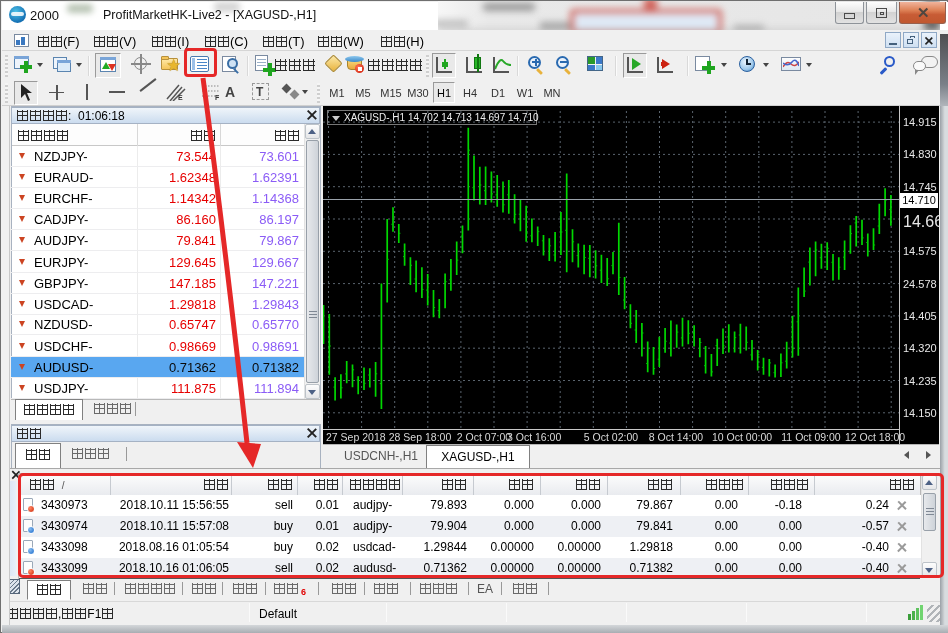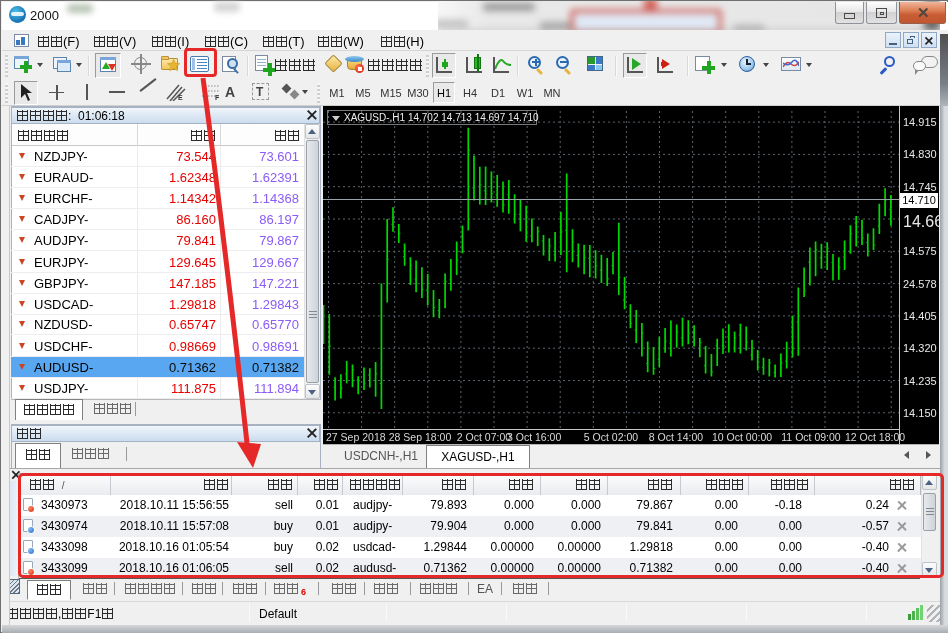--- a/index.html
+++ b/index.html
@@ -61,20 +61,21 @@
 </style></head>
 <body>
 <div id="win">
 
 <div class="a" style="left:1px;top:1px;width:946px;height:28px;background:#fff"></div>
 <div class="a" style="left:8px;top:5px;width:17px;height:17px;border-radius:50%;background:radial-gradient(circle at 40% 35%,#4fc3e8,#1470b4 70%,#0c5a94);"></div>
 <div class="a" style="left:10px;top:11px;width:13px;height:4px;background:#fff;border-radius:2px;opacity:.85"></div>
 <div class="a" style="left:29px;top:7px;font-size:13px;color:#111">2000</div>
 <div class="a" style="left:66px;top:3px;width:26px;height:9px;background:#b8c4b4;border-radius:4px;filter:blur(3px)"></div>
 <div class="a" style="left:213px;top:1px;width:26px;height:10px;background:#c9c9c9;border-radius:4px;filter:blur(3px);opacity:.8"></div>
+<div class="a" style="left:102px;top:7px;font-size:12.5px;color:#111">ProfitMarketHK-Live2 - [XAGUSD-,H1]</div>
 
 <div class="a" style="left:437px;top:0;width:502px;height:33px;overflow:hidden">
  <div class="a" style="left:0;top:0;width:502px;height:33px;background:linear-gradient(90deg,#f7f7f7,#e9e9e9 10%,#e6e6e6)"></div>
  <div class="a" style="left:0;top:0;width:502px;height:33px;filter:blur(3.5px)">
   <div class="a" style="left:45px;top:2px;width:52px;height:8px;background:#9a9a9a;border-radius:3px"></div>
   <div class="a" style="left:-4px;top:19px;width:34px;height:7px;background:#bdbdbd"></div>
   <div class="a" style="left:102px;top:21px;width:30px;height:7px;background:#a5a5a5"></div>
   <div class="a" style="left:132px;top:8px;width:152px;height:26px;border:4px solid #d0645c;border-radius:4px;background:#dfe9f5"></div>
   <div class="a" style="left:206px;top:-3px;width:13px;height:13px;background:#d0645c"></div>
   <div class="a" style="left:296px;top:24px;width:30px;height:6px;background:#b0b0b0"></div>
@@ -476,21 +477,21 @@
 <div class="td" style="left:540px;top:515px;width:60px;text-align:right">0.000</div>
 <div class="td" style="left:622px;top:515px;width:50px;text-align:right">79.841</div>
 <div class="td" style="left:697px;top:515px;width:40px;text-align:right">0.00</div>
 <div class="td" style="left:761px;top:515px;width:40px;text-align:right">0.00</div>
 <div class="td" style="left:844px;top:515px;width:44px;text-align:right">-0.57</div>
 <div class="td" style="left:352px;top:515px">audjpy-</div>
 <div class="xgray" style="left:897px;top:521px"></div>
 <div class="rowline" style="left:18px;top:536px;background:#fff"></div>
 <div class="doc docb" style="left:22px;top:539px"></div>
 <div class="td" style="left:40px;top:536px">3433098</div>
-<div class="td" style="left:98px;top:536px;width:130px;text-align:right">2018.10.16 01:05:54</div>
+<div class="td" style="left:98px;top:536px;width:130px;text-align:right">2018.08.16 01:05:54</div>
 <div class="td" style="left:252px;top:536px;width:40px;text-align:right">buy</div>
 <div class="td" style="left:298px;top:536px;width:40px;text-align:right">0.02</div>
 <div class="td" style="left:416px;top:536px;width:50px;text-align:right">1.29844</div>
 <div class="td" style="left:473px;top:536px;width:60px;text-align:right">0.00000</div>
 <div class="td" style="left:540px;top:536px;width:60px;text-align:right">0.00000</div>
 <div class="td" style="left:622px;top:536px;width:50px;text-align:right">1.29818</div>
 <div class="td" style="left:697px;top:536px;width:40px;text-align:right">0.00</div>
 <div class="td" style="left:761px;top:536px;width:40px;text-align:right">0.00</div>
 <div class="td" style="left:844px;top:536px;width:44px;text-align:right">-0.40</div>
 <div class="td" style="left:352px;top:536px">usdcad-</div>

